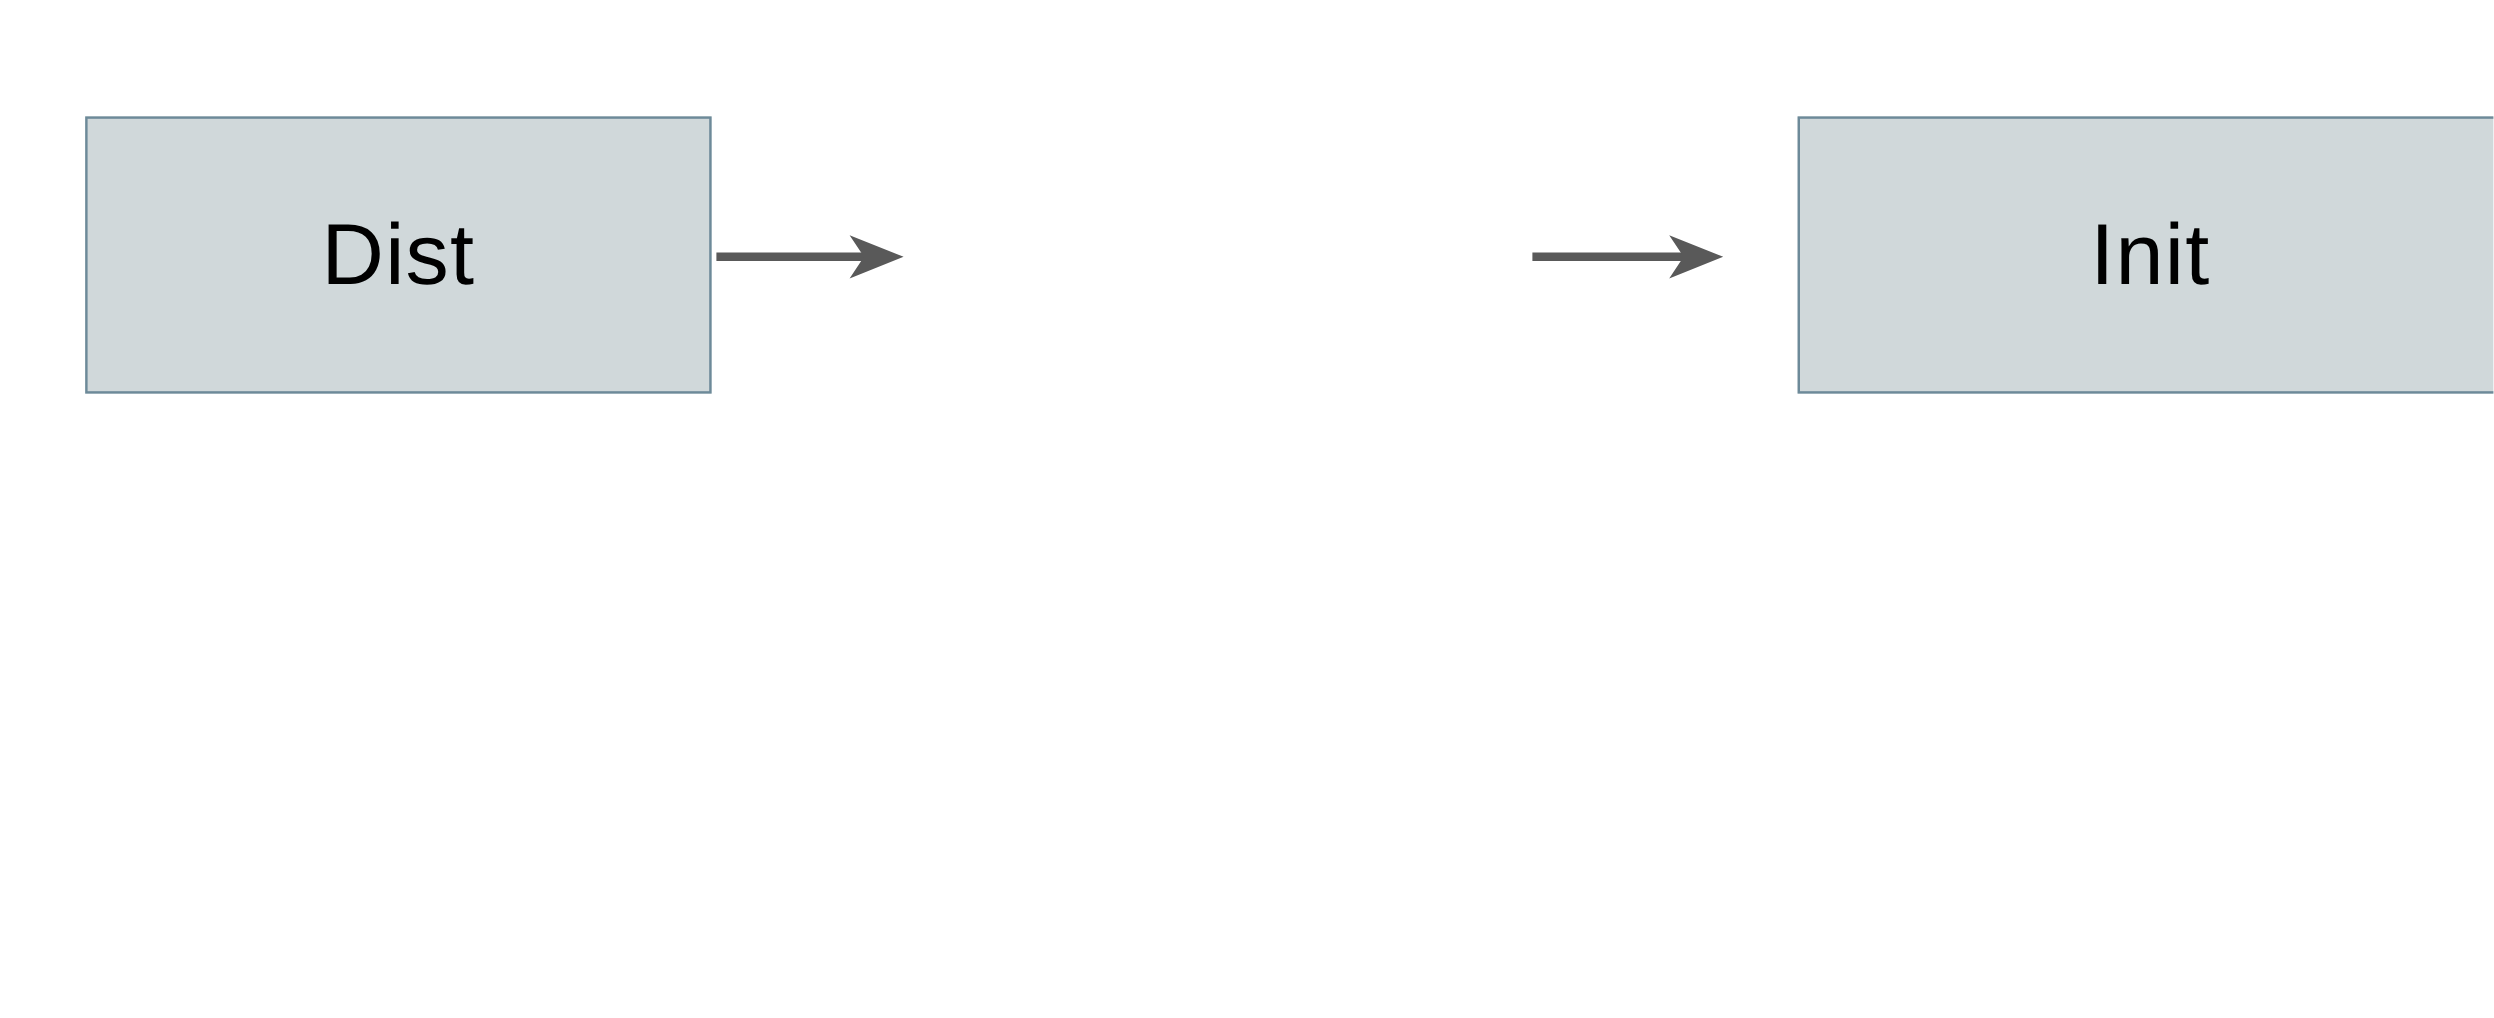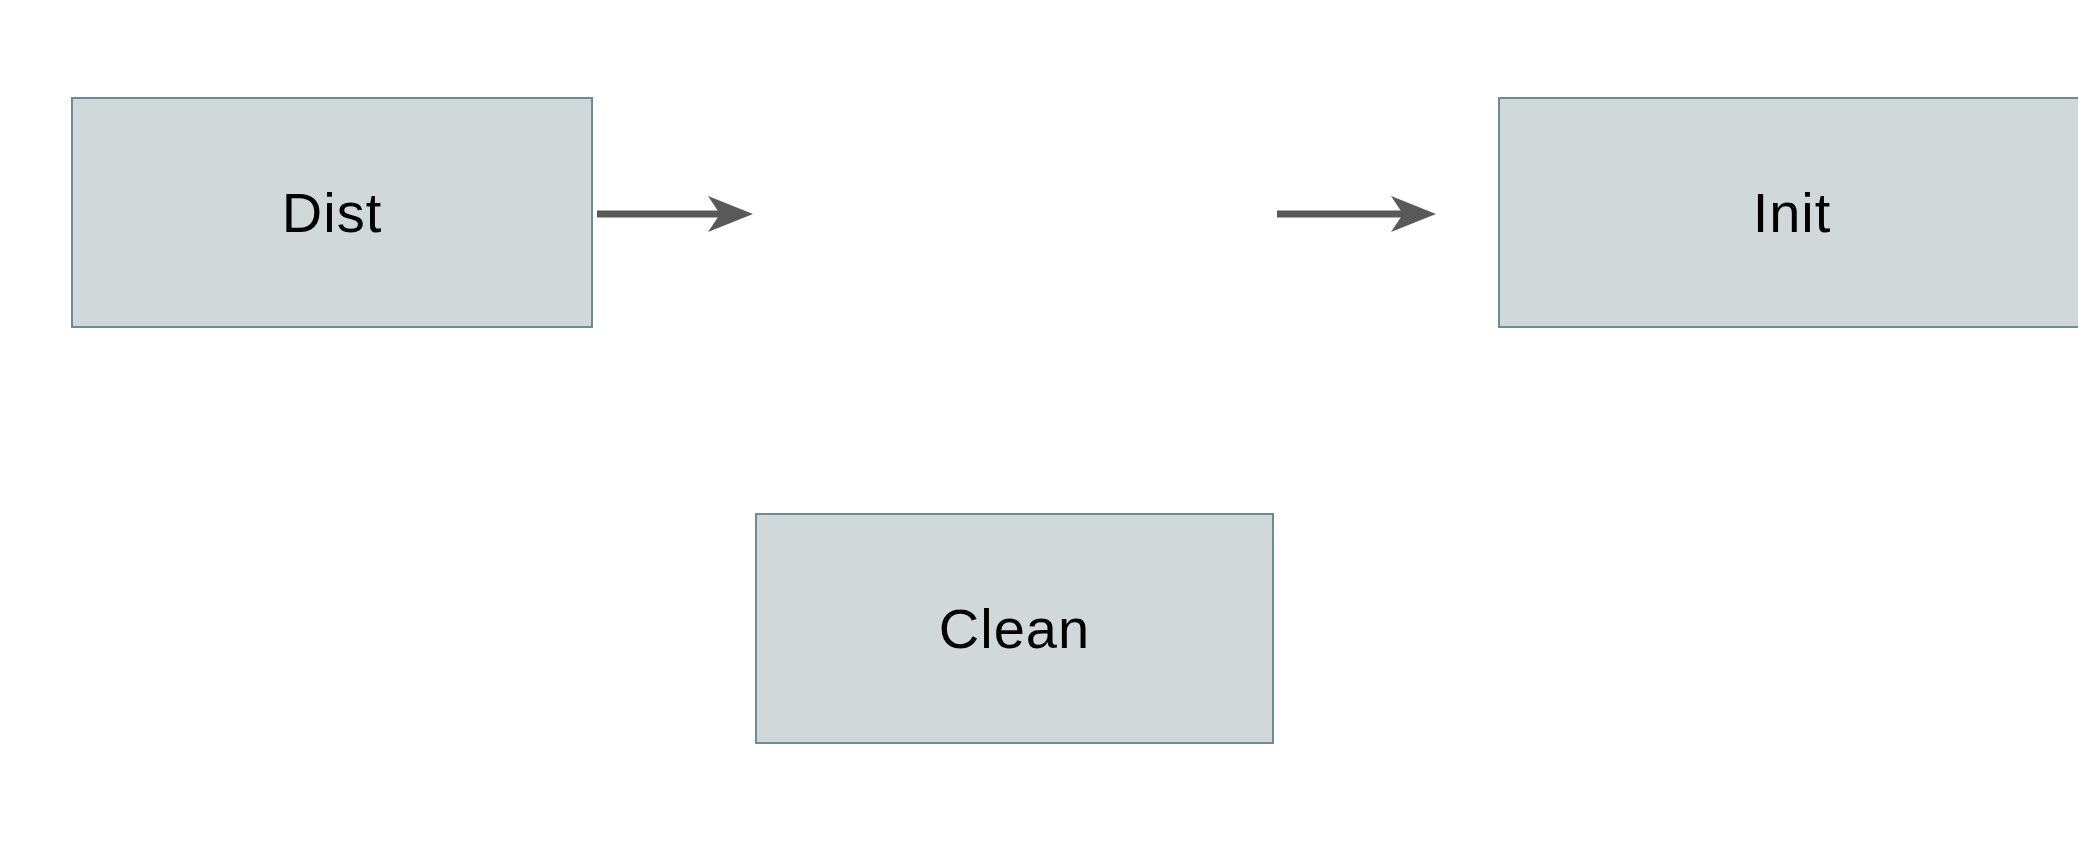--- a/index.html
+++ b/index.html
@@ -18,21 +18,21 @@
   .node {
     position: absolute;
     box-sizing: border-box;
     background: var(--node-fill, #d0d8da);
     border: 2px solid var(--node-border, #6d8a99);
     display: flex;
     align-items: center;
     justify-content: center;
   }
   .node-label {
-    font-size: 56px;
+    font-size: 72px;
     line-height: 1;
     color: var(--text, #000000);
     letter-spacing: 1px;
     user-select: none;
   }
   #node-dist    { left: 71px;   top: 97px;  width: 522px; height: 231px; }
   #node-compile { left: 755px;  top: 97px;  width: 519px; height: 231px; }
   #node-init    { left: 1498px; top: 97px;  width: 588px; height: 231px; }
   #node-clean   { left: 755px;  top: 513px; width: 519px; height: 231px; }
   .edges-overlay {
@@ -50,23 +50,20 @@
 
   <div class="node" id="node-dist">
     <span class="node-label">Dist</span>
   </div>
 
 
   <div class="node" id="node-init">
     <span class="node-label">Init</span>
   </div>
 
-  <div class="node" id="node-clean">
-    <span class="node-label">Clean</span>
-  </div>
 
   <svg class="edges-overlay" viewBox="0 0 2078 848" xmlns="http://www.w3.org/2000/svg">
 
     <g>
       <line x1="597" y1="214" x2="722" y2="214" stroke-width="7" stroke="#595959"></line>
       <polygon points="753,214 708,196 720,214 708,232" fill="#595959"></polygon>
     </g>
 
     <g>
       <line x1="1277" y1="214" x2="1405" y2="214" stroke-width="7" stroke="#595959"></line>

